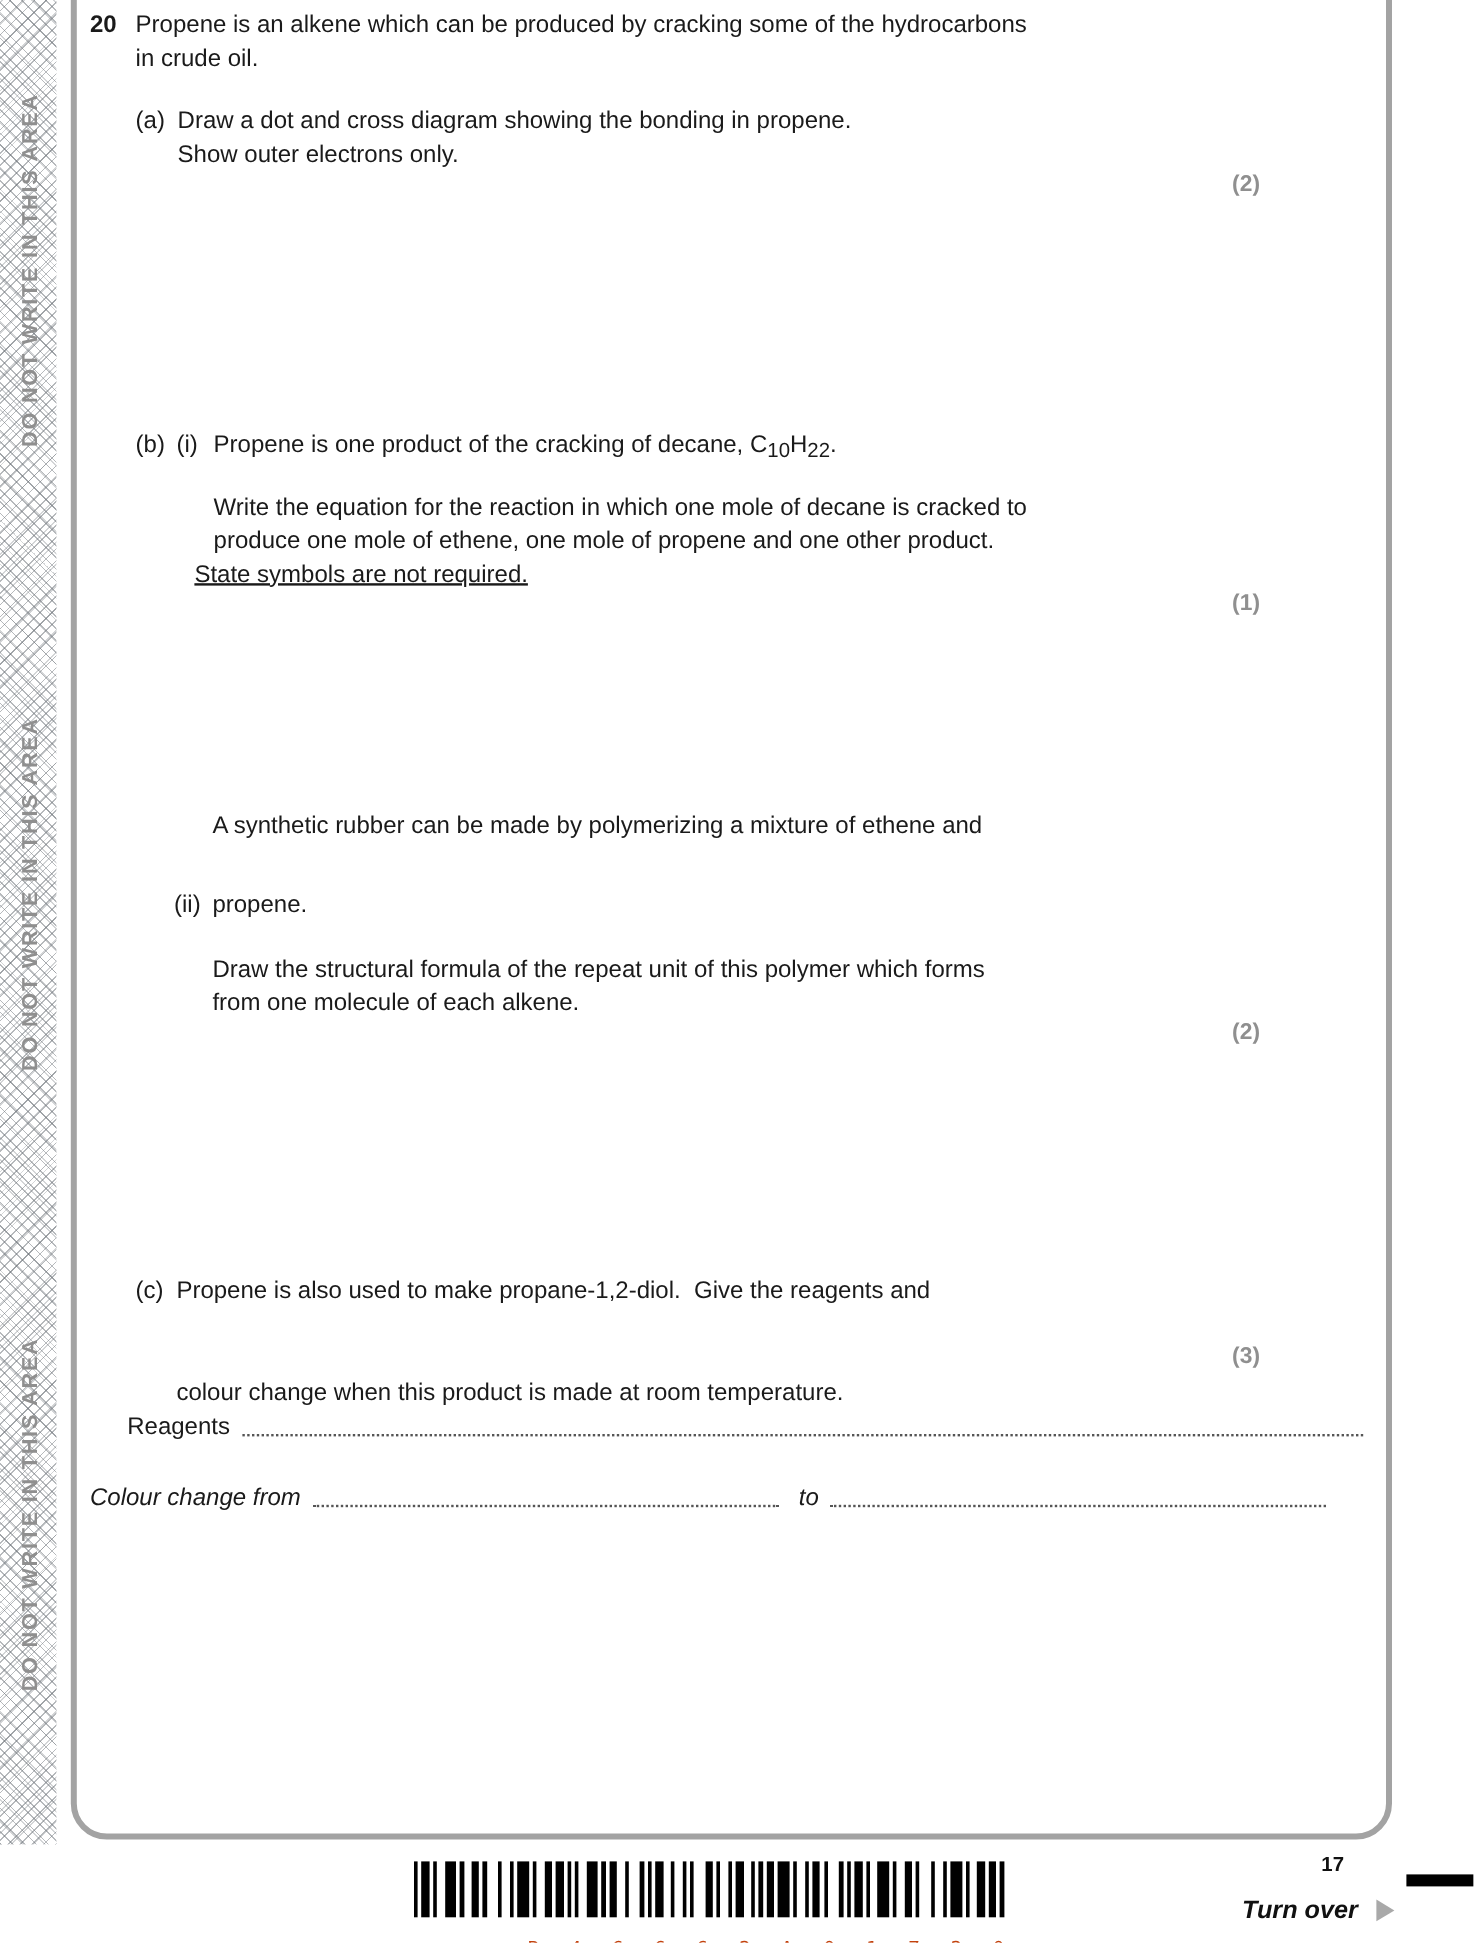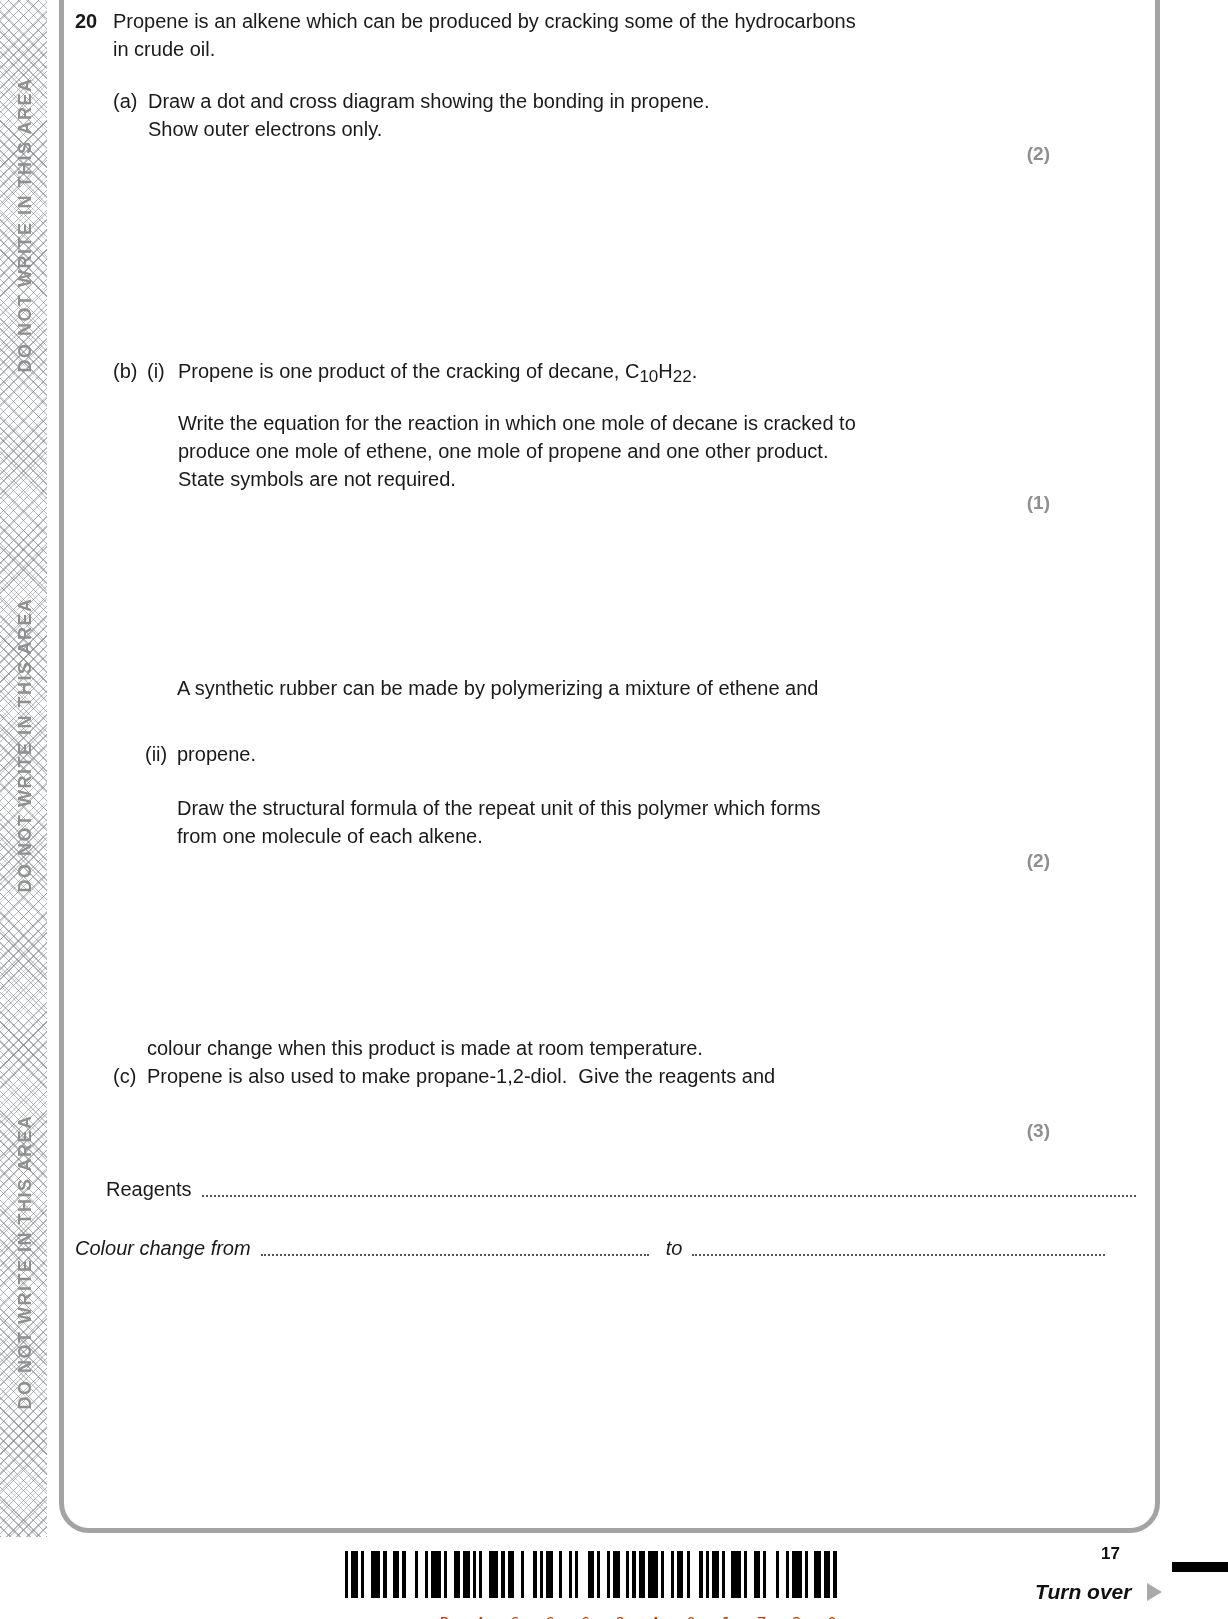--- a/index.html
+++ b/index.html
@@ -85,33 +85,33 @@
 <div class="line" style="left:113px; top:88px;">(a)</div>
 <div class="line" style="left:148px; top:88px;">Draw a dot and cross diagram showing the bonding in propene.</div>
 <div class="line" style="left:148px; top:116px;">Show outer electrons only.</div>
 <div class="mark" style="top:143px;">(2)</div>
 
 <div class="line" style="left:113px; top:358px;">(b)</div>
 <div class="line" style="left:147px; top:358px;">(i)</div>
 <div class="line" style="left:178px; top:358px;"><span>Propene is one product of the cracking of decane, C</span><span class="sub">10</span><span>H</span><span class="sub">22</span><span>.</span></div>
 <div class="line" style="left:178px; top:410px;">Write the equation for the reaction in which one mole of decane is cracked to</div>
 <div class="line" style="left:178px; top:438px;">produce one mole of ethene, one mole of propene and one other product.</div>
-<div class="line" style="left:178px; top:466px;">State symbols are not required.</div>
+<div class="line" style="left:162px; top:466px;text-decoration:underline;">State symbols are not required.</div>
 <div class="mark" style="top:492px;">(1)</div>
 
 <div class="line" style="left:145px; top:741px;">(ii)</div>
 <div class="line" style="left:177px; top:675px;">A synthetic rubber can be made by polymerizing a mixture of ethene and</div>
 <div class="line" style="left:177px; top:741px;">propene.</div>
 <div class="line" style="left:177px; top:795px;">Draw the structural formula of the repeat unit of this polymer which forms</div>
 <div class="line" style="left:177px; top:823px;text-align:right;">from one molecule of each alkene.</div>
 <div class="mark" style="top:850px;">(2)</div>
 
 <div class="line" style="left:113px; top:1063px;">(c)</div>
 <div class="line" style="left:147px; top:1063px;">Propene is also used to make propane-1,2-diol.  Give the reagents and</div>
-<div class="line" style="left:147px; top:1035px;">colour change when this product is made at room temperature.</div>
+<div class="line" style="left:147px; top:1148px;">colour change when this product is made at room temperature.</div>
 <div class="mark" style="top:1120px;">(3)</div>
 
 <div class="answer-row" style="top:1178px;margin-left:31px;">
   <span>Reagents</span>
   <span class="dots fill"></span>
 </div>
 <div class="answer-row" style="top:1237px;font-style:italic;">
   <span>Colour change from</span>
   <span class="dots fixed"></span>
   <span class="to-label">to</span>

